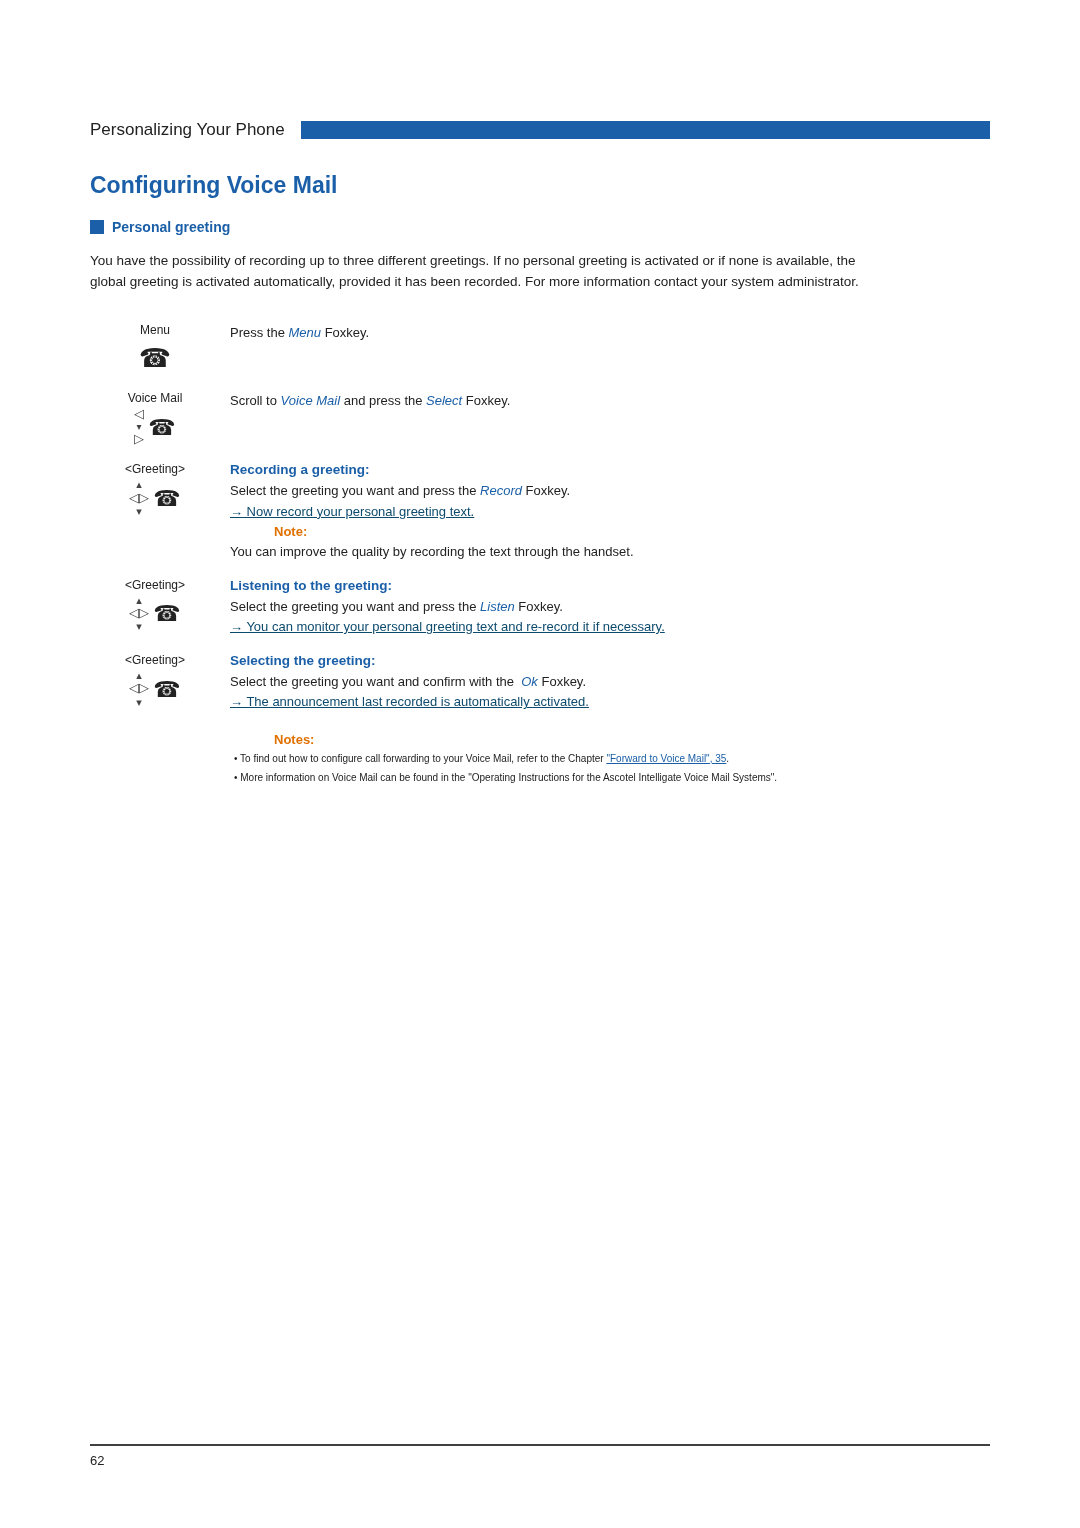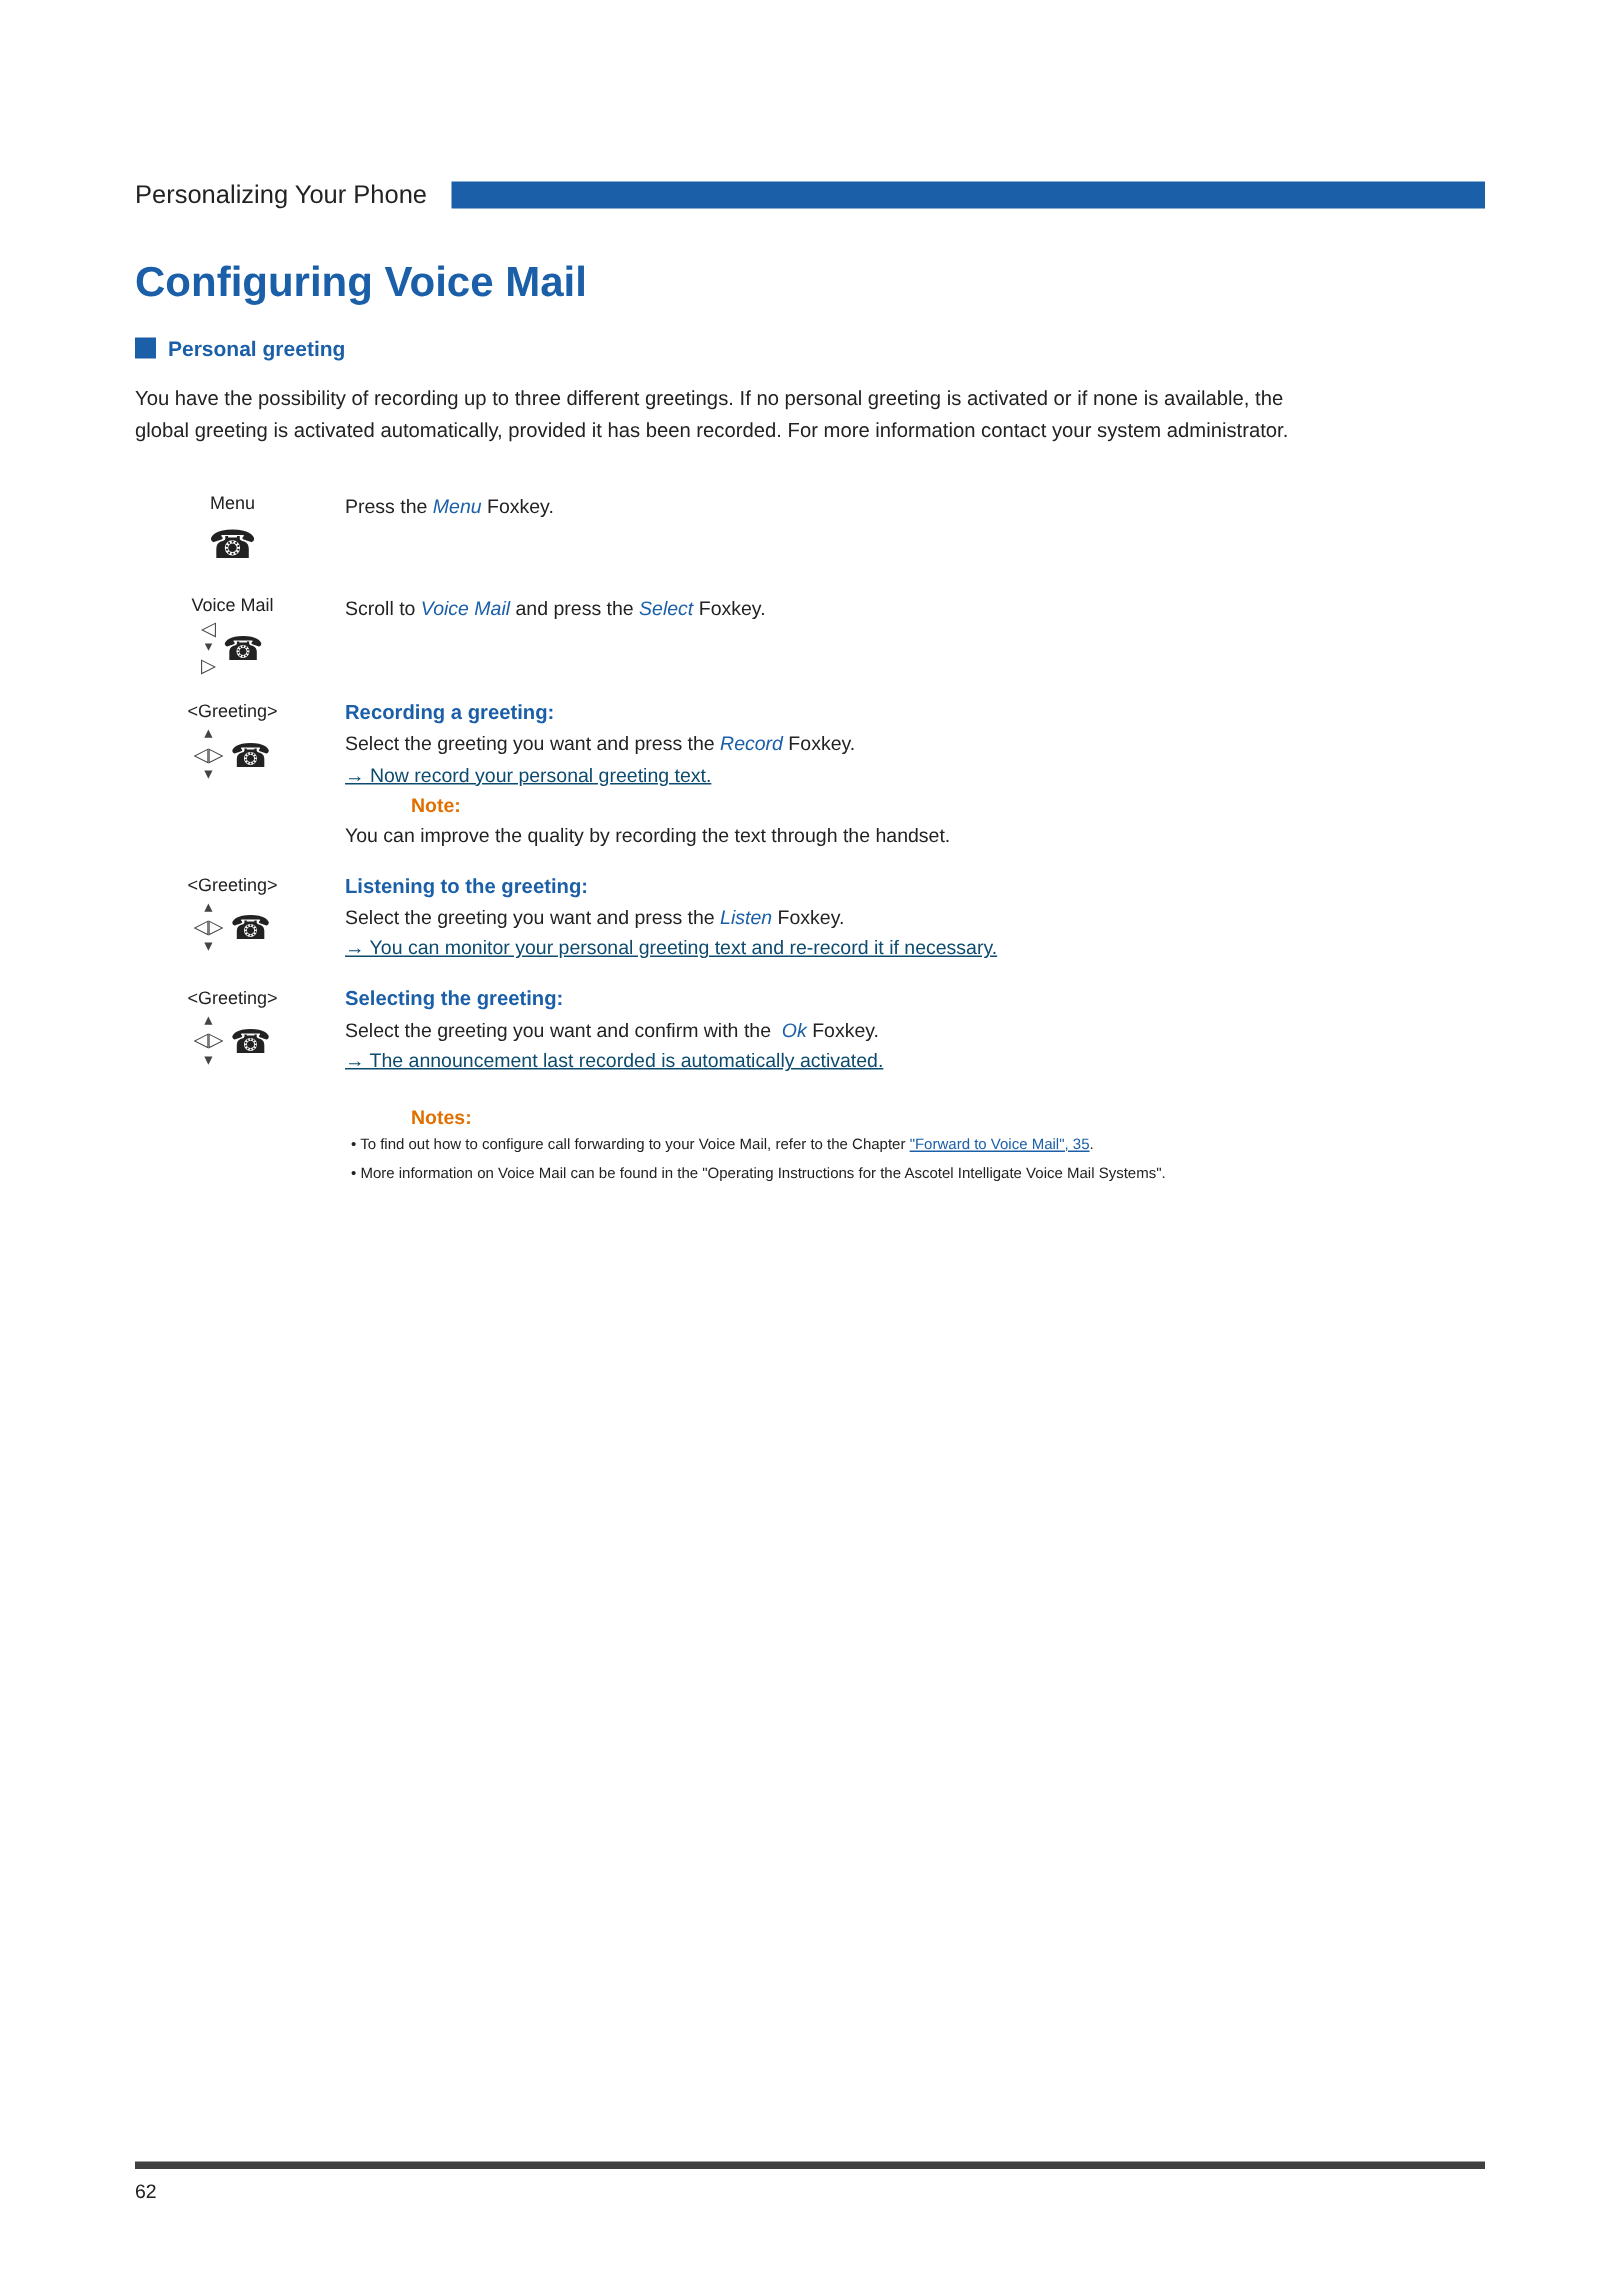--- a/index.html
+++ b/index.html
@@ -30,21 +30,21 @@
       margin-right: 16px;
       white-space: nowrap;
     }
     .section-header-bar {
       flex: 1;
       height: 18px;
       background: #1a5fa8;
     }
     
     .page-title {
-      font-size: 28px;
+      font-size: 23px;
       font-weight: bold;
       color: #1a5fa8;
       margin-bottom: 20px;
     }
     
     .intro-text {
       font-style: italic;
       font-size: 14px;
       color: #222;
       margin-bottom: 28px;
@@ -145,21 +145,21 @@
     .italic-blue {
       font-style: italic;
       color: #1a5fa8;
     }
     
     .page-footer {
       position: absolute;
       bottom: 60px;
       left: 90px;
       right: 90px;
-      border-top: 5px solid #404040;
+      border-top: 2px solid #404040;
       padding-top: 6px;
     }
     .page-number {
       font-size: 13px;
       color: #222;
     }
     .notes-label {
       font-weight: bold;
       color: #e07000;
       font-size: 13px;

